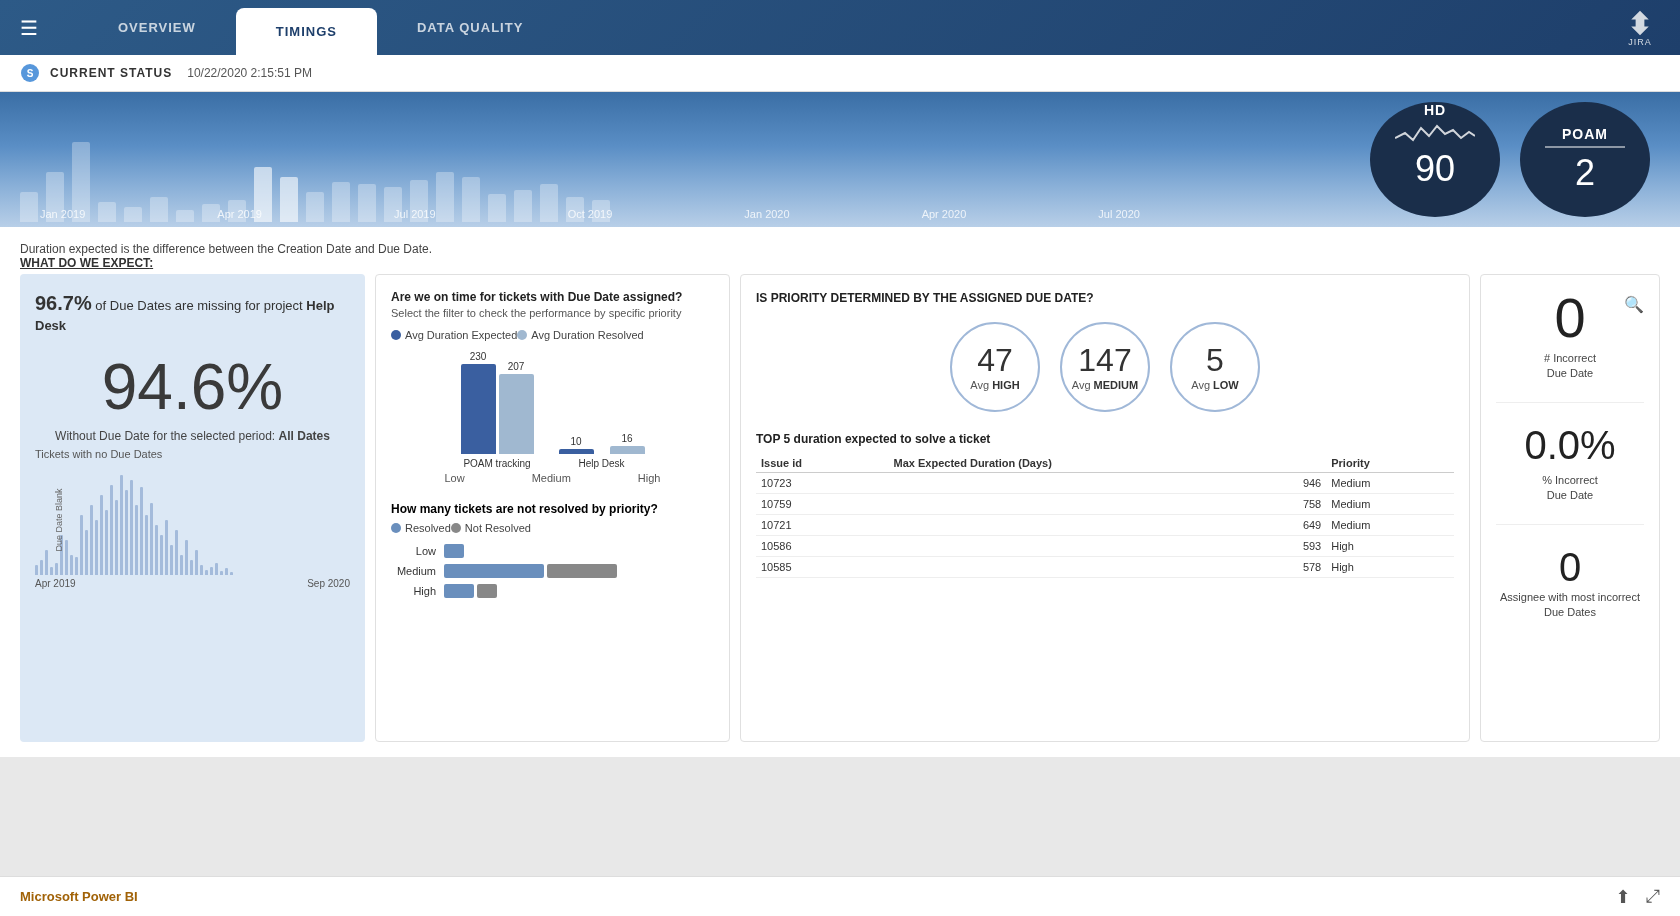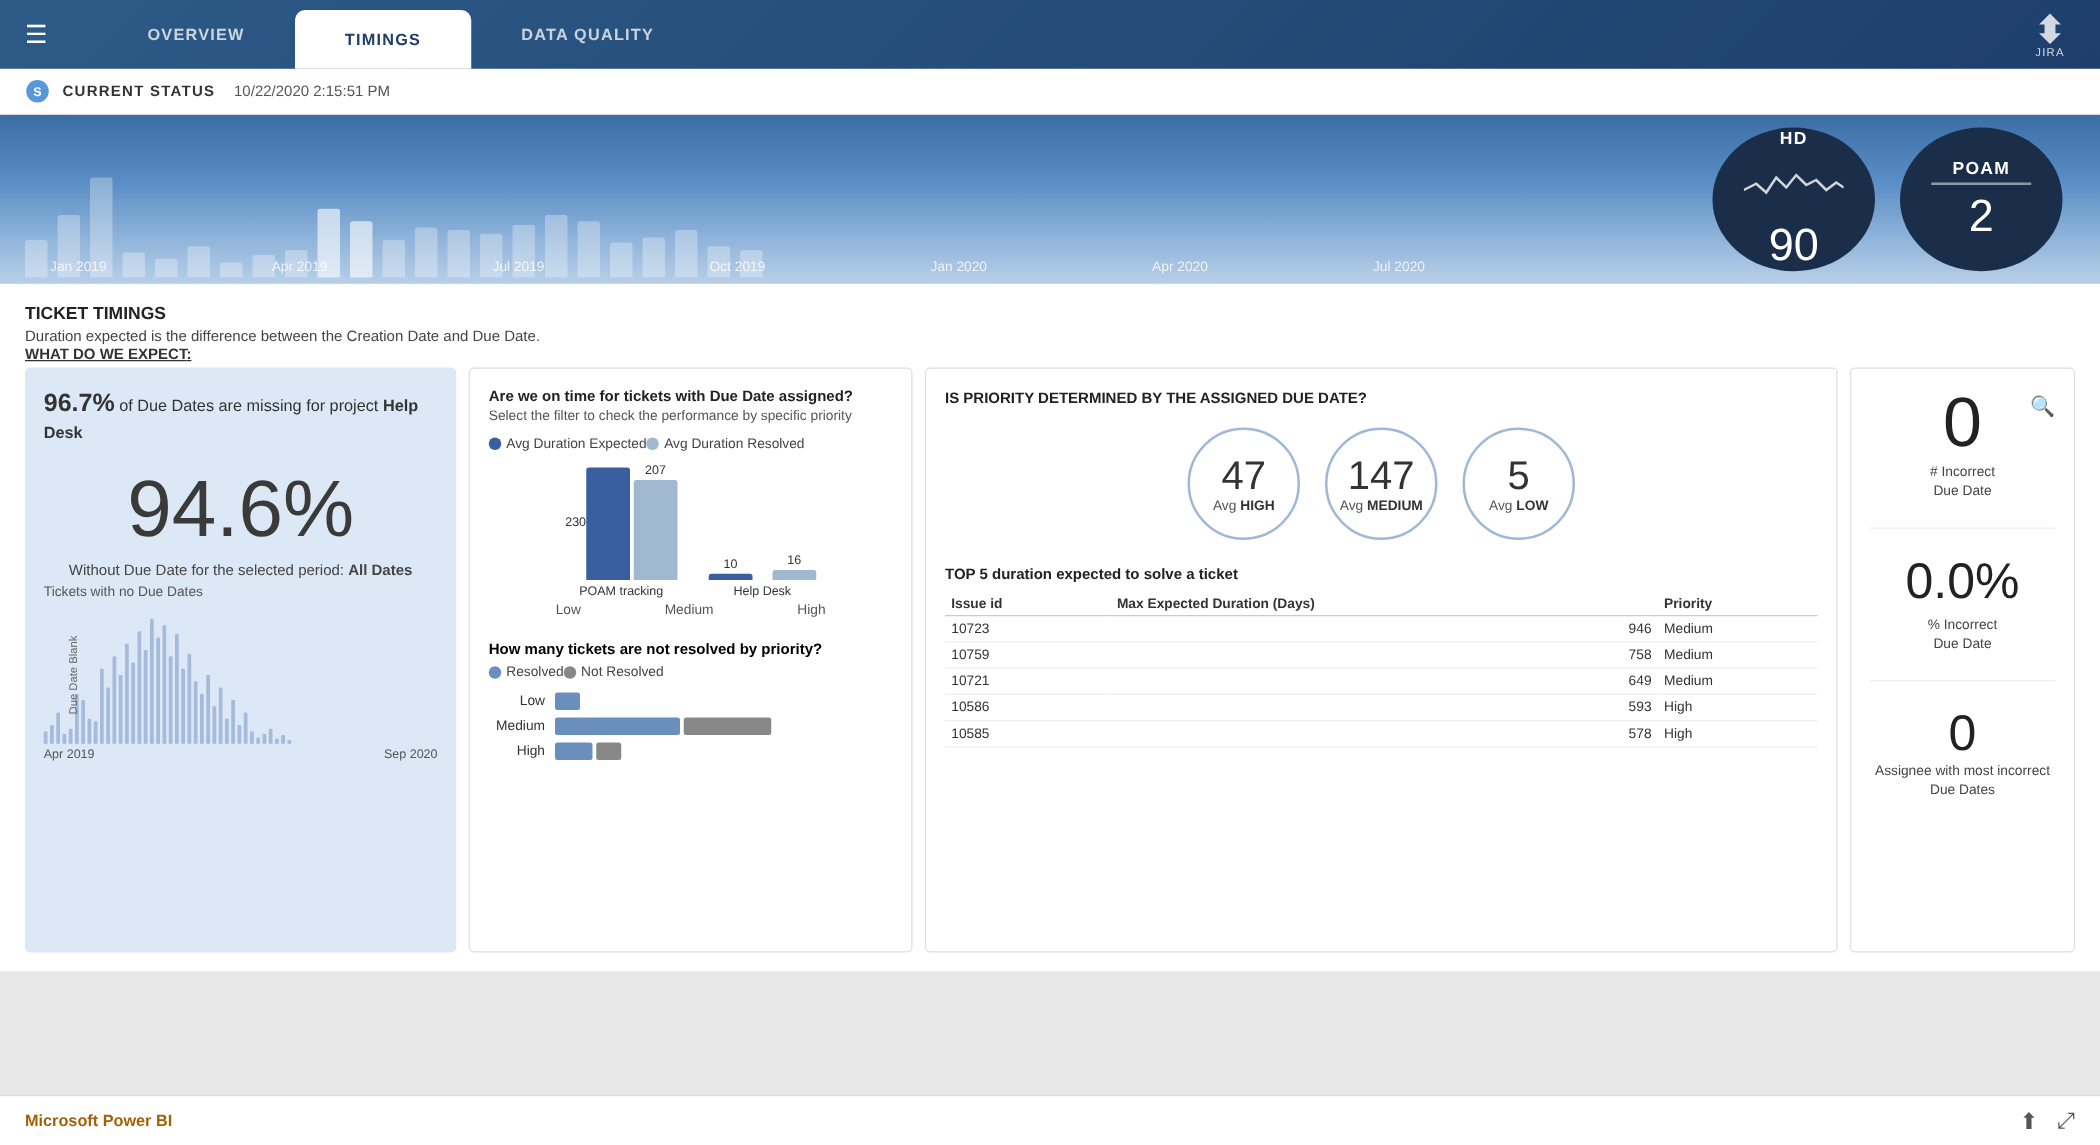--- a/index.html
+++ b/index.html
@@ -102,21 +102,21 @@
       position: absolute;
       right: 180px;
       top: 10px;
       width: 130px;
       height: 115px;
       border-radius: 50%;
       background: #1a2e4a;
       display: flex;
       flex-direction: column;
       align-items: center;
-      justify-content: space-between;
+      justify-content: flex-start;
       color: white;
     }
     .hd-label { font-size: 14px; font-weight: 600; letter-spacing: 1px; }
     .hd-number { font-size: 36px; font-weight: 300; }
     
     .poam-circle {
       position: absolute;
       right: 30px;
       top: 10px;
       width: 130px;
@@ -373,21 +373,20 @@
   </div>
 
   <div class="poam-circle">
     <span class="poam-label">POAM</span>
     <div class="poam-line"></div>
     <span class="poam-number">2</span>
   </div>
 </div>
 
 <div class="main-content">
-  <div class="ticket-timings-title">TICKET TIMINGS</div>
   <div class="ticket-timings-desc">Duration expected is the difference between the Creation Date and Due Date.</div>
   <div class="what-expect">
     <span>WHAT DO WE EXPECT</span><span>:</span>
   </div>
 
   <div class="cards-row">
 
     <div class="card-due-dates">
       <div class="due-pct-text">
         <span class="pct-big">96.7%</span>
@@ -464,21 +463,21 @@
           <div class="legend-dot" style="background:#a0b8d0;"></div>
           <span>Avg Duration Resolved</span>
         </div>
       </div>
 
       <div class="bar-chart-area">
         <div style="display:flex;align-items:flex-end;gap:5px;justify-content:center;padding:0 10px;">
 
           <div style="display:flex;flex-direction:column;align-items:center;">
             <div style="display:flex;gap:3px;align-items:flex-end;">
-              <div style="display:flex;flex-direction:row;align-items:center;">
+              <div style="display:flex;flex-direction:column;align-items:center;">
                 <span style="font-size:10px;color:#333;margin-bottom:2px;">230</span>
                 <div class="b" style="width:35px;height:90px;background:#3a5fa0;"></div>
               </div>
               <div style="display:flex;flex-direction:column;align-items:center;">
                 <span style="font-size:10px;color:#333;margin-bottom:2px;">207</span>
                 <div class="b" style="width:35px;height:80px;background:#a0b8d0;"></div>
               </div>
             </div>
             <div style="font-size:10px;color:#333;margin-top:4px;text-align:center;">POAM tracking</div>
           </div>

